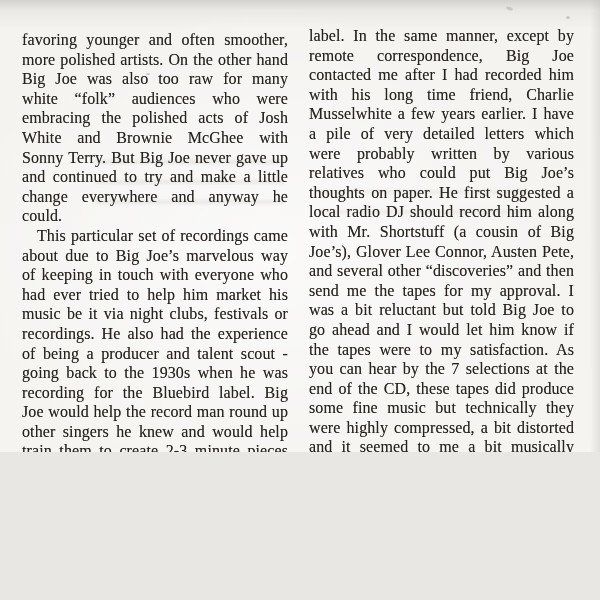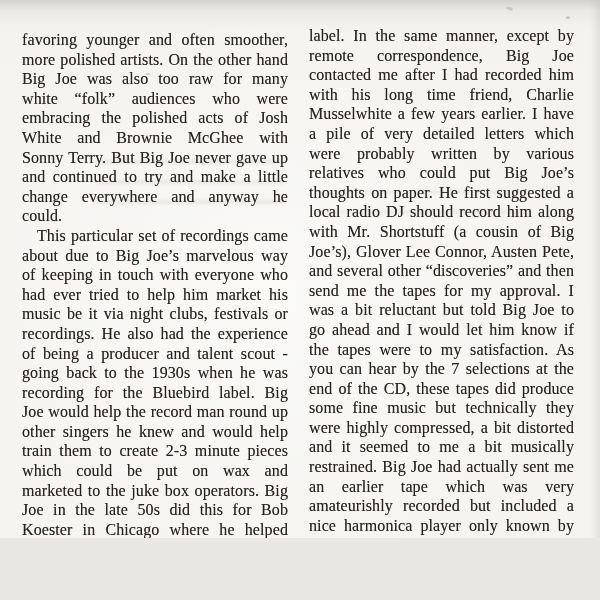--- a/index.html
+++ b/index.html
@@ -3,21 +3,21 @@
 <meta charset="utf-8">
 <style>
   html,body{margin:0;padding:0;}
   body{
     width:600px;height:600px;
     background:#e8e7e4;
     font-family:"Liberation Serif","DejaVu Serif",serif;
   }
   .page{
     position:relative;
-    width:600px;height:538px;
+    width:600px;height:452px;
     overflow:hidden;
     background:
       radial-gradient(ellipse at 45% 55%, rgba(255,255,255,0.55) 0%, rgba(255,255,255,0) 70%),
       linear-gradient(180deg,#e4e3e0 0px,#eeedea 18px,#f4f3f0 30px,#f5f4f1 100%);
     color:#26221d;
   }
   
   .edge-right{
     position:absolute;top:0;right:0;width:10px;height:600px;
     background:linear-gradient(270deg,rgba(190,188,182,0.35),rgba(190,188,182,0));

